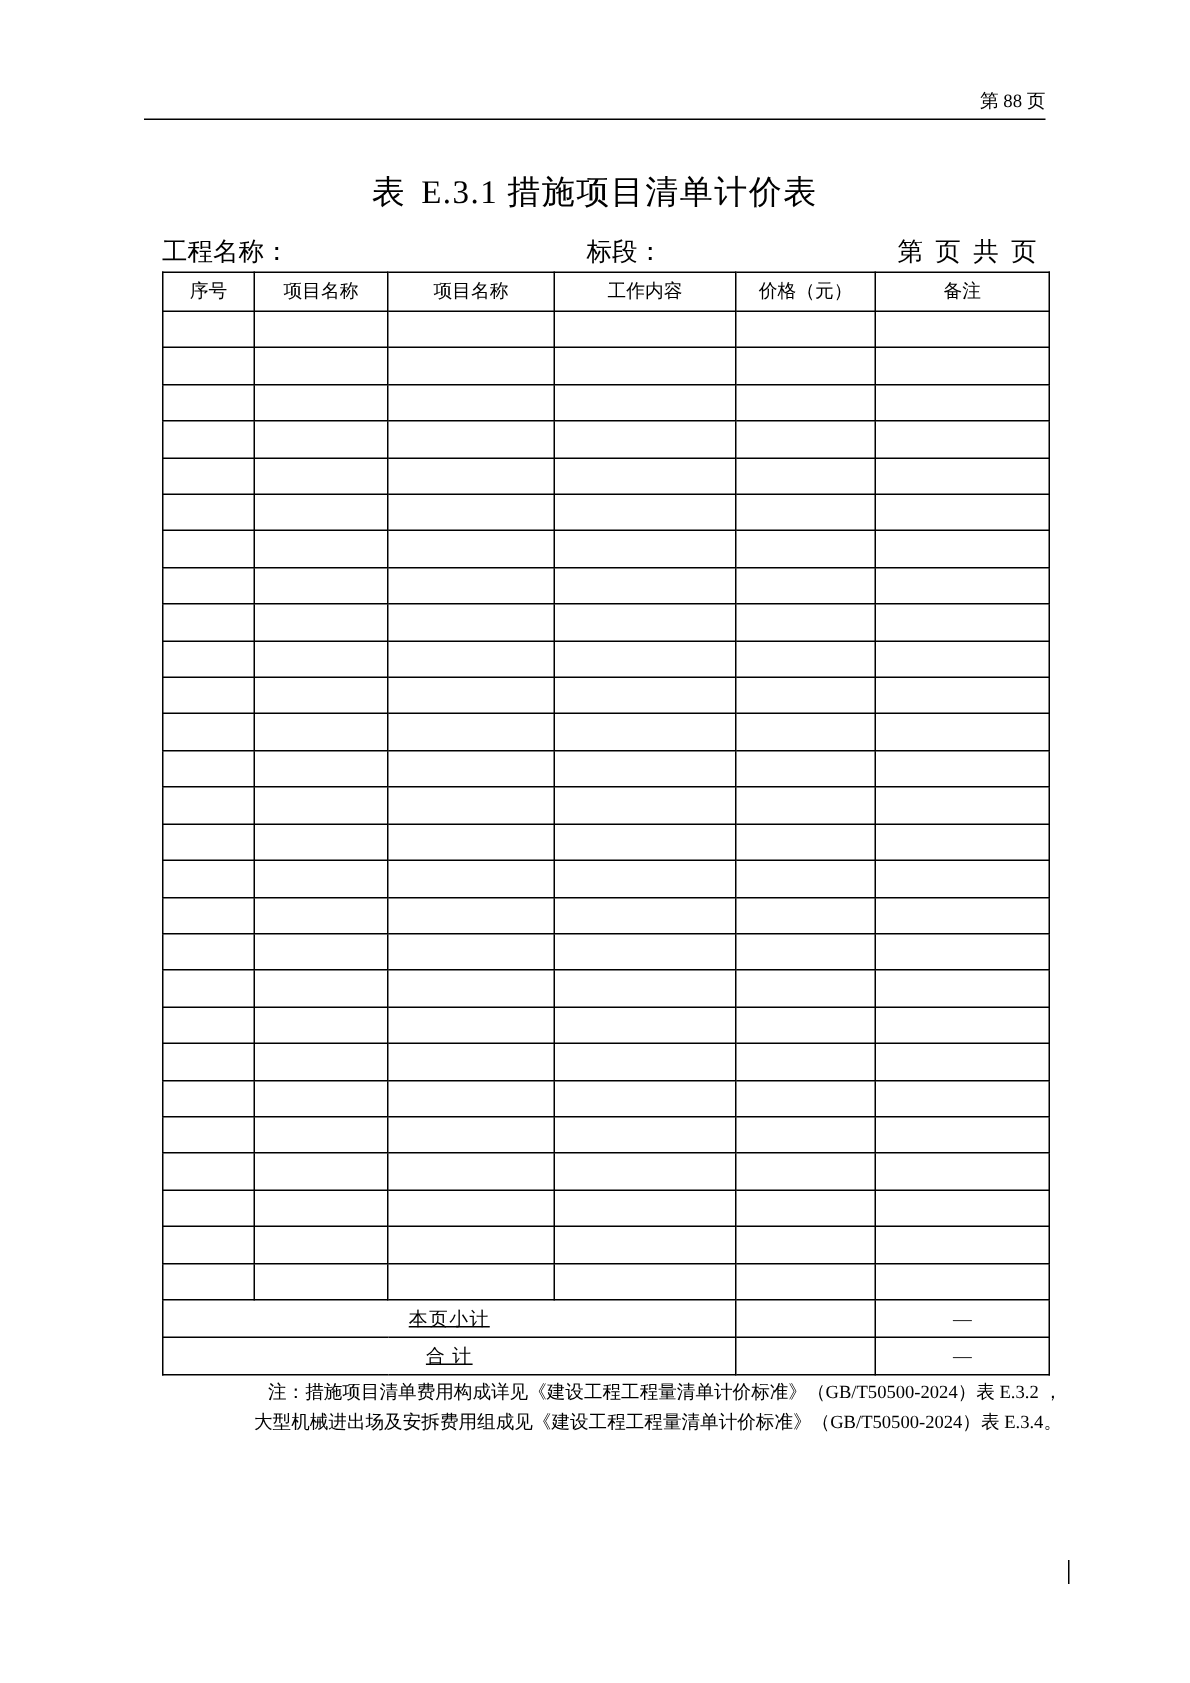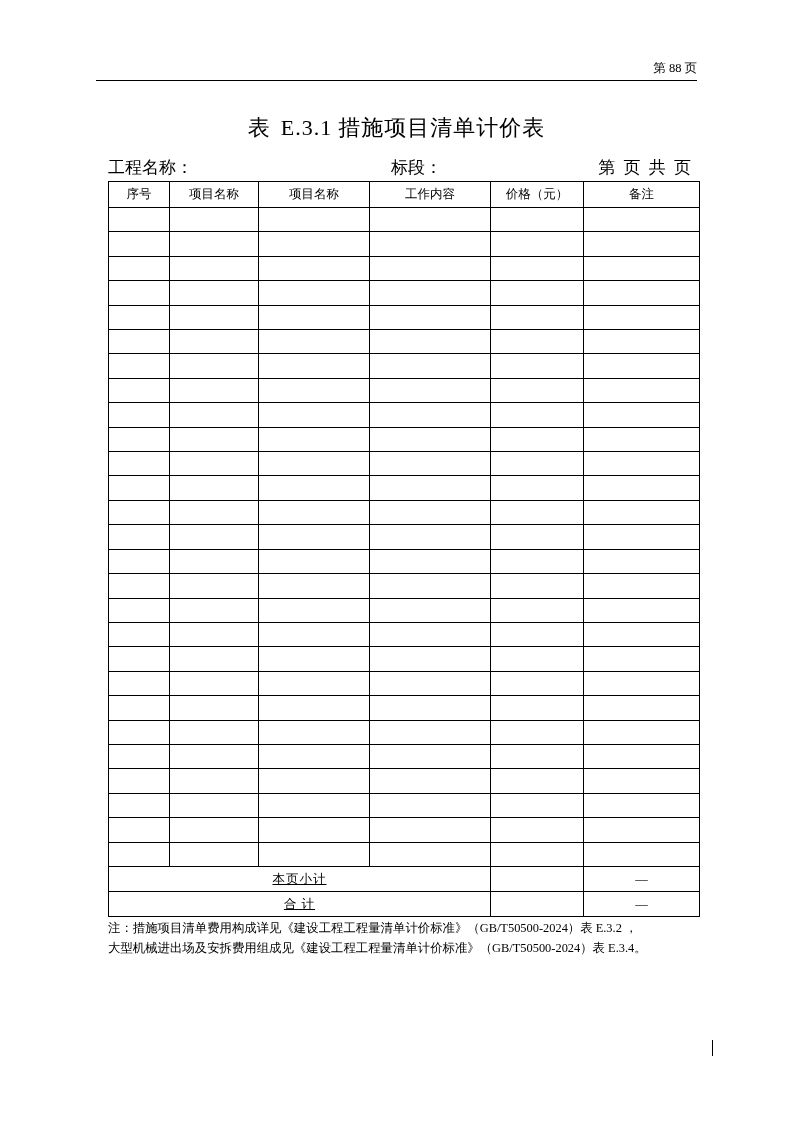--- a/index.html
+++ b/index.html
@@ -131,21 +131,21 @@
 
   
   .note {
     position: absolute;
     left: 108px;
     top: 918px;
     width: 600px;
     font-size: 12.4px;
     line-height: 20px;
   }
-  .note div { white-space: nowrap; }
+  .note div { white-space: nowrap; text-align: right; }
 
   
   .margin-mark {
     position: absolute;
     left: 712px;
     top: 1040px;
     width: 1px;
     height: 16px;
     background: #000;
   }

